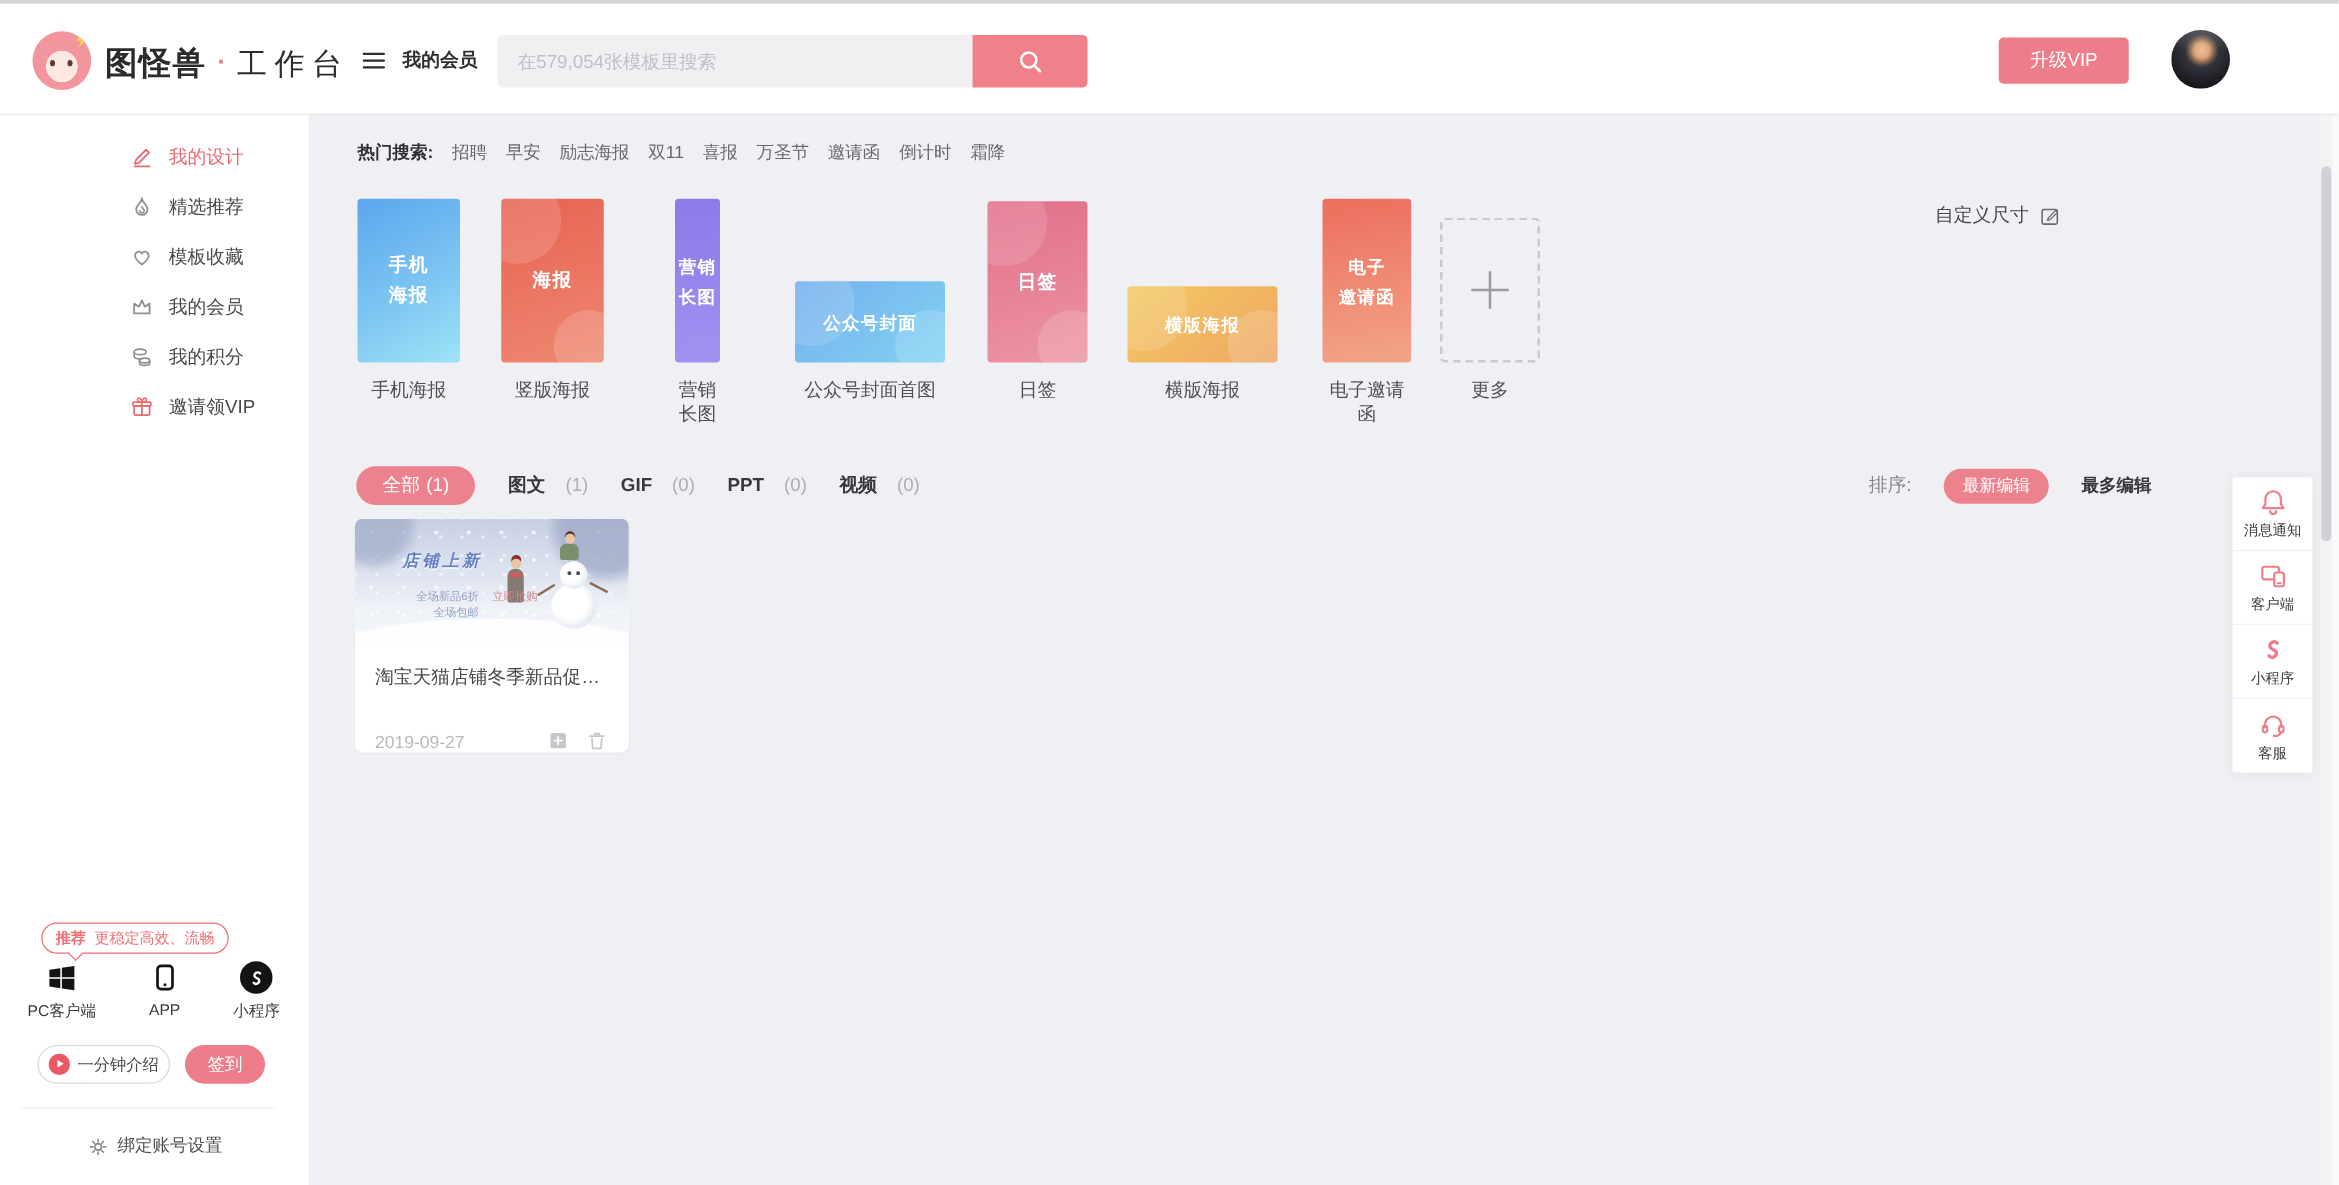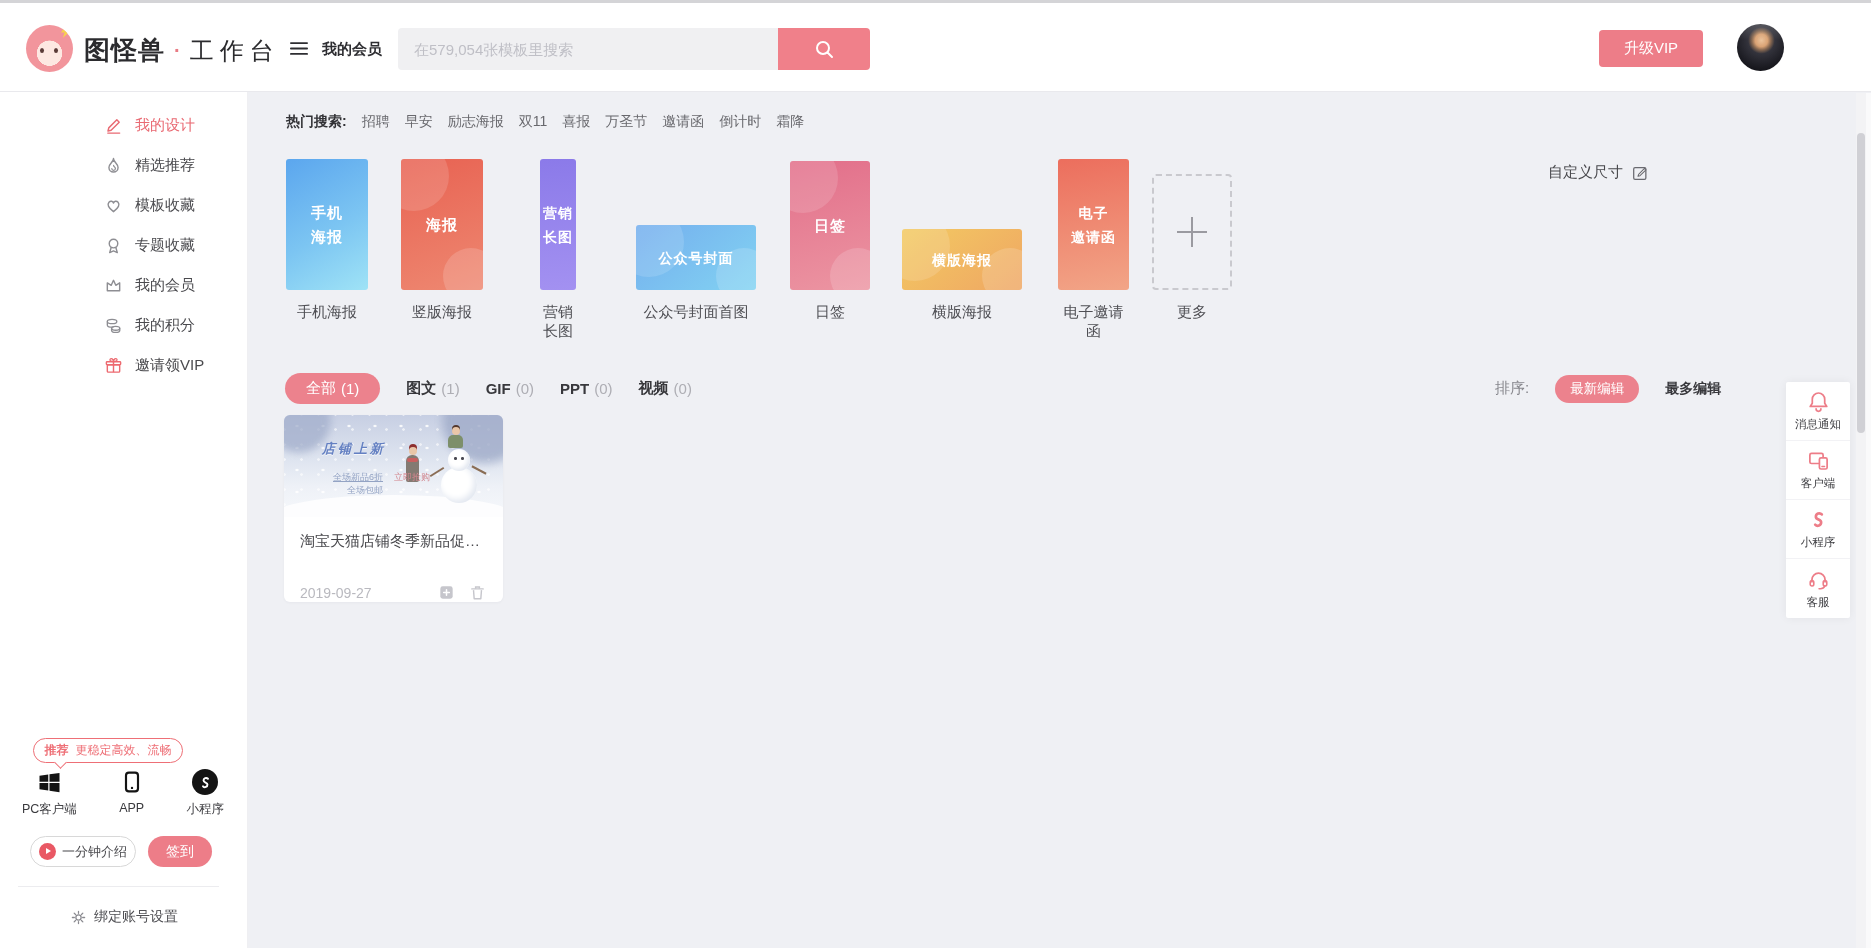--- a/index.html
+++ b/index.html
@@ -101,21 +101,21 @@
   .more-box::before { width:30px; height:2px; transform:translate(-50%,-50%); }
   .more-box::after { width:2px; height:30px; transform:translate(-50%,-50%); }
 
   .custom-size { position:absolute; left:1300px; top:71px; display:flex; align-items:center; gap:8px; cursor:pointer; }
   .custom-size .cs-label { font-size:15px; color:#48484c; }
   .custom-size .cs-icon { color:#6a6a70; display:flex; }
 
   .filter-row { position:absolute; left:37px; top:281px; height:31px; display:flex; align-items:center; gap:26px; }
   .tab-active { height:31px; padding:0 21px; border-radius:16px; background:#ec828d; color:#fff; font-size:15px;
     display:flex; align-items:center; gap:5px; cursor:pointer; }
-  .tab { display:flex; align-items:center; gap:5px; font-size:15px; cursor:pointer; }
+  .tab { display:flex; align-items:center; gap:16px; font-size:15px; cursor:pointer; }
   .tab .t-label { color:#38383c; font-weight:600; }
   .tab .t-count, .tab-active .t-count { font-weight:400; }
   .tab .t-count { color:#aeaeb4; }
   .sort-row { position:absolute; left:1247px; top:281px; height:31px; display:flex; align-items:center; gap:26px; }
   .sort-label { font-size:15px; color:#86868c; }
   .sort-active { height:28px; padding:0 15px; border-radius:14px; background:#ec828d; color:#fff; font-size:13.5px;
     display:flex; align-items:center; cursor:pointer; }
   .sort-option { font-size:14px; font-weight:600; color:#38383c; cursor:pointer; }
 
   
@@ -126,21 +126,21 @@
   .snow { position:absolute; inset:0;
     background-image: radial-gradient(rgba(255,255,255,.85) 1.3px, transparent 1.9px), radial-gradient(rgba(255,255,255,.6) 1.1px, transparent 1.7px);
     background-size: 26px 22px, 17px 15px; background-position: 0 0, 9px 7px; }
   .tree-l { position:absolute; left:-14px; top:-16px; width:72px; height:62px;
     background:radial-gradient(circle at 40% 35%, #a2aecb 0 45%, transparent 62%); opacity:.75; filter:blur(2px); }
   .tree-r { position:absolute; right:-20px; top:-20px; width:96px; height:74px;
     background:radial-gradient(circle at 60% 35%, #9fabc8 0 48%, transparent 64%); opacity:.8; filter:blur(2px); }
   .ground { position:absolute; bottom:-20px; left:-12px; right:-12px; height:42px; background:#fdfdfe; border-radius:50%; }
   .thumb-heading { position:absolute; left:38px; top:25px; font-size:13px; font-weight:700; color:#6480c2; letter-spacing:3px; text-shadow:0 1px 0 rgba(255,255,255,.7);font-style:italic; }
   .thumb-subrow { position:absolute; left:49px; top:56px; display:flex; gap:11px; font-size:9px; }
-  .thumb-sub-left { color:#93a3c4;text-decoration:underline; }
+  .thumb-sub-left { color:#93a3c4; }
   .thumb-sub-right { color:#d2868e; }
   .thumb-sub2 { position:absolute; left:63px; top:69px; font-size:9px; color:#93a3c4; }
   .snowman-body { position:absolute; right:26px; top:52px; width:36px; height:36px; background:#fff; border-radius:50%;
     box-shadow: inset -3px -3px 6px #e2e7f0; }
   .snowman-head { position:absolute; right:33px; top:34px; width:22px; height:22px; background:#fff; border-radius:50%;
     box-shadow: inset -2px -2px 4px #e2e7f0; }
   .snowman-head::before { content:''; position:absolute; left:6px; top:8px; width:2.5px; height:2.5px; border-radius:50%; background:#4a4a52;
     box-shadow:7px 0 0 #4a4a52; }
   .arm-l, .arm-r { position:absolute; width:16px; height:2px; background:#8a6d55; }
   .arm-l { right:58px; top:56px; transform:rotate(-32deg); }
@@ -312,28 +312,20 @@
       <span class="sicon">
           <svg class="i" width="19" height="19">
             <use href="#i-heart"></use>
           </svg>
         </span>
       <span class="side-label">模板收藏</span>
     </div>
     <div class="side-item">
       <span class="sicon">
           <svg class="i" width="19" height="19">
-            <use href="#i-medal"></use>
-          </svg>
-        </span>
-      <span class="side-label">专题收藏</span>
-    </div>
-    <div class="side-item">
-      <span class="sicon">
-          <svg class="i" width="19" height="19">
             <use href="#i-crown"></use>
           </svg>
         </span>
       <span class="side-label">我的会员</span>
     </div>
     <div class="side-item">
       <span class="sicon">
           <svg class="i" width="19" height="19">
             <use href="#i-coins"></use>
           </svg>

